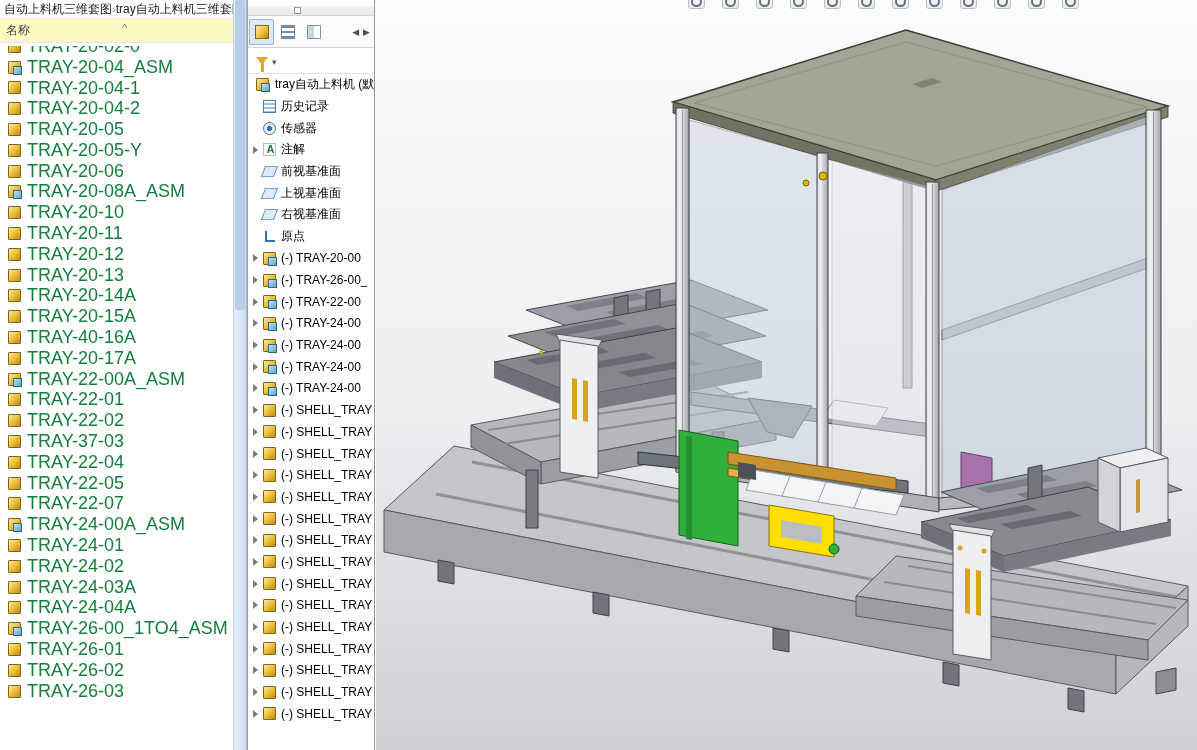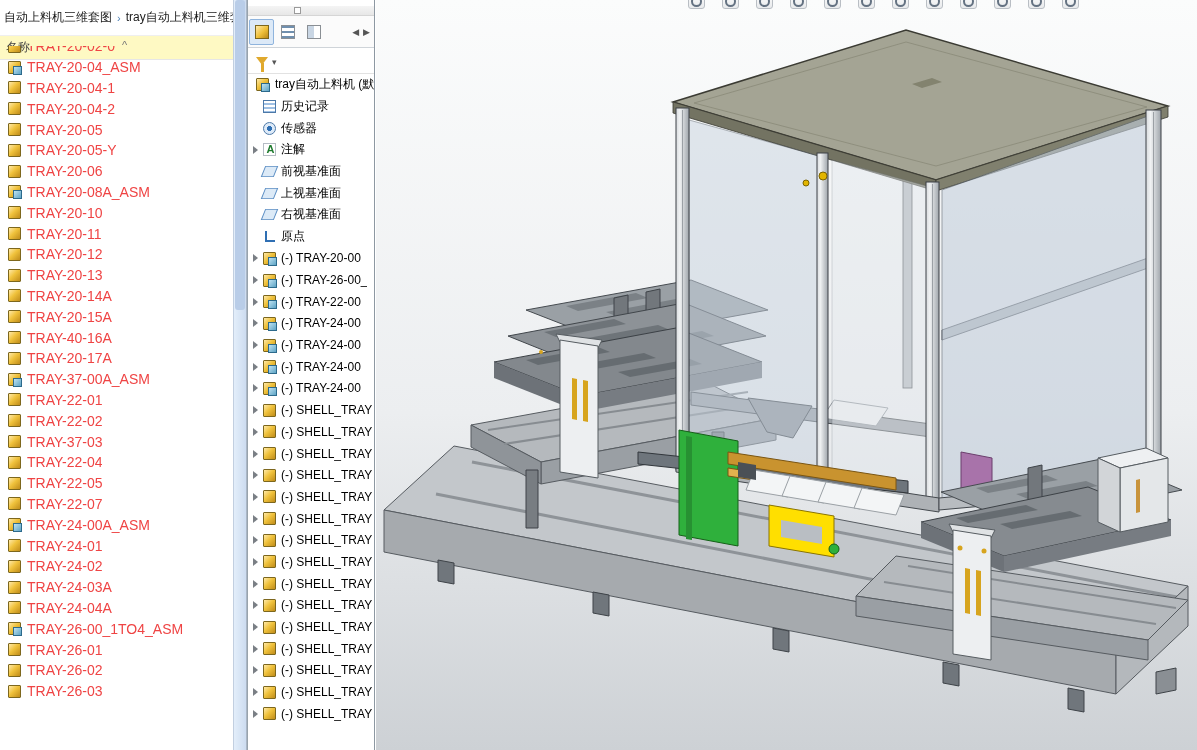--- a/index.html
+++ b/index.html
@@ -1,27 +1,27 @@
 <!DOCTYPE html>
 <html><head>
 <meta charset="utf-8">
 <style>
 *{box-sizing:border-box;margin:0;padding:0}
 html,body{width:1197px;height:750px;overflow:hidden;font-family:"Liberation Sans",sans-serif;background:#fff}
 .app{position:relative;width:1197px;height:750px;overflow:hidden}
 
 
 .file-panel{position:absolute;left:0;top:0;width:233px;height:100%;background:#fff;z-index:4}
-.breadcrumb{height:36px;display:flex;align-items:center;gap:5px;padding:0 2px 0 4px;font-size:12px;color:#1a1a1a;white-space:nowrap;overflow:hidden;border-bottom:1px solid #efefef}
+.breadcrumb{height:19px;display:flex;align-items:center;padding:0 2px 0 4px;font-size:12px;color:#1a1a1a;white-space:nowrap;overflow:hidden;border-bottom:1px solid #efefef}
 .breadcrumb .sep{color:#4a7fb5;font-size:11px}
 .crumb{cursor:default}
 .list-header{height:24px;background:#fef9c3;border-bottom:1px solid #e6e6e6;display:flex;align-items:center;padding-left:6px;font-size:12px;color:#444;position:relative}
 .sort-caret{position:absolute;left:122px;top:3px;color:#777;font-size:11px}
 .file-list{position:absolute;top:46px;left:0;right:0;bottom:0;overflow:hidden}
-.frow{display:flex;align-items:center;gap:6px;height:20.8px;padding-left:8px;font-size:14px;color:#ef4444;white-space:nowrap}
+.frow{display:flex;align-items:center;gap:6px;height:20.8px;padding-left:8px;font-size:18px;color:#15803d;white-space:nowrap}
 .frow:first-child{margin-top:-10px}
 .flabel{overflow:hidden}
 
 
 .left-scroll{position:absolute;left:233px;top:0;width:14px;height:100%;background:linear-gradient(90deg,#e3eefa,#cddcf0);border-left:1px solid #c2cfe0;border-right:1px solid #aab6c6;z-index:4}
 .left-scroll .thumb{position:absolute;left:1px;right:1px;top:0;height:310px;background:#b9cde8;border-radius:3px}
 
 
 .cicon{flex:0 0 13px;width:13px;height:13px;position:relative;display:inline-block}
 .cicon[data-icon="part"],.cicon[data-icon="assembly"],.cicon[data-icon="assembly-root"]{background:linear-gradient(135deg,#ffe9a8 0%,#f0c23c 45%,#c08c1a 100%);border:1px solid #7d671d;border-radius:1px}
@@ -158,21 +158,21 @@
           <span class="flabel">TRAY-40-16A</span>
         </div>
 
         <div class="frow">
           <span class="cicon" data-icon="part"></span>
           <span class="flabel">TRAY-20-17A</span>
         </div>
 
         <div class="frow">
           <span class="cicon" data-icon="assembly"></span>
-          <span class="flabel">TRAY-37-00A_ASM</span>
+          <span class="flabel">TRAY-22-00A_ASM</span>
         </div>
 
         <div class="frow">
           <span class="cicon" data-icon="part"></span>
           <span class="flabel">TRAY-22-01</span>
         </div>
 
         <div class="frow">
           <span class="cicon" data-icon="part"></span>
           <span class="flabel">TRAY-22-02</span>

